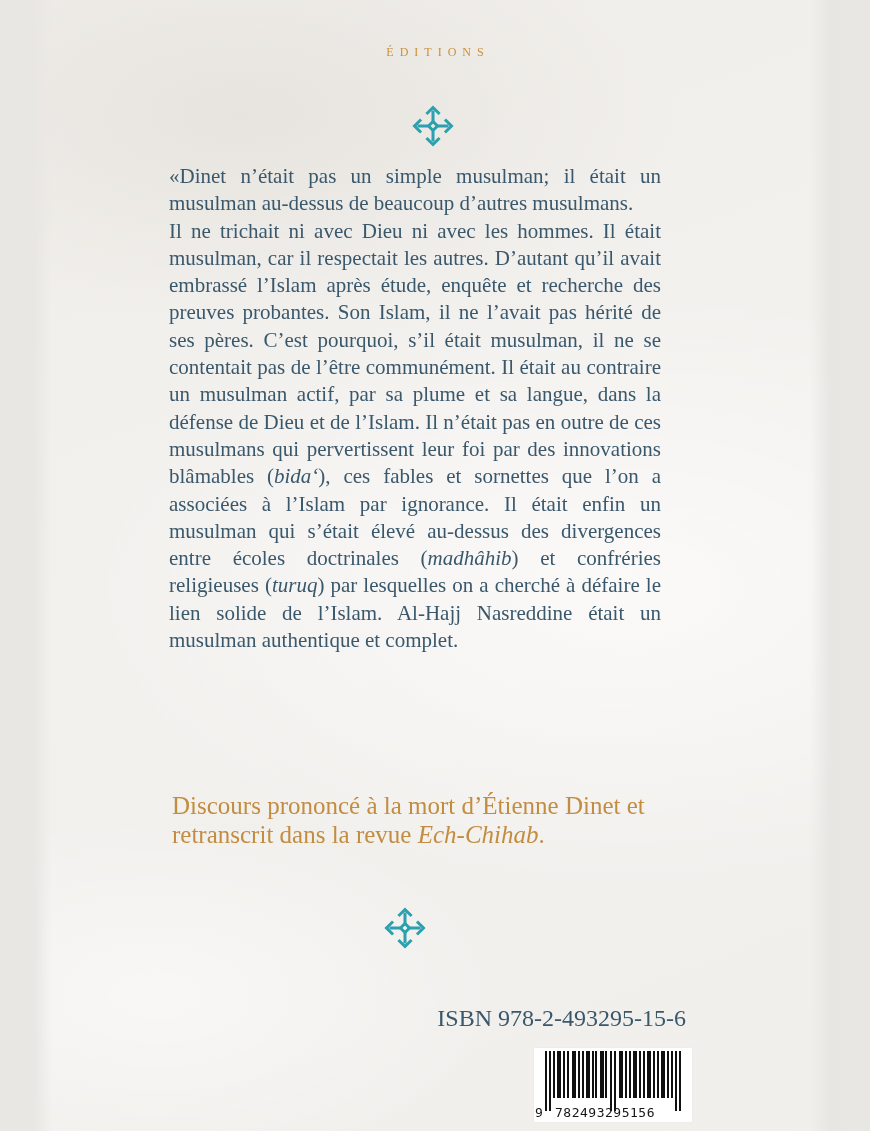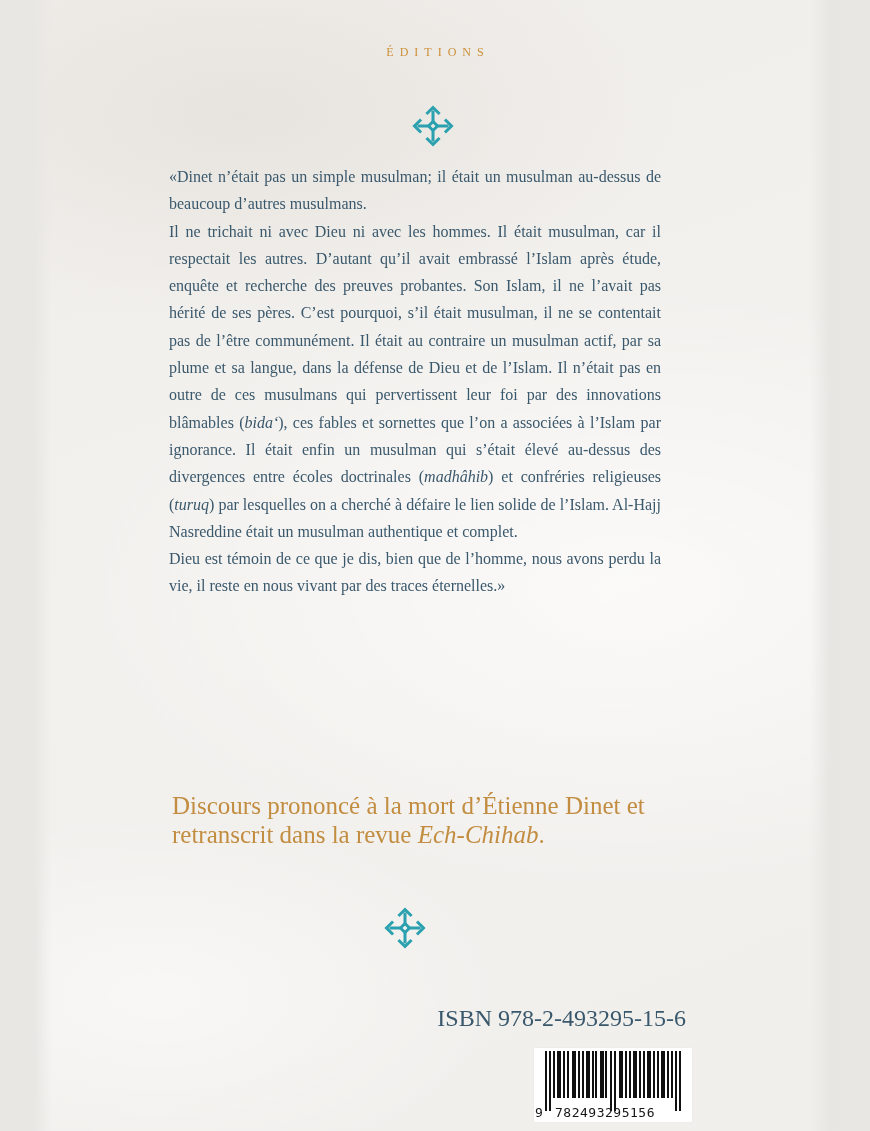--- a/index.html
+++ b/index.html
@@ -31,21 +31,21 @@
     text-indent:6px; 
   }
   .ornament{
     position:absolute;z-index:2;width:44px;height:46px;
     display:flex;align-items:center;justify-content:center;
   }
   .ornament.top{left:411px;top:103px;}
   .ornament.bottom{left:383px;top:905px;}
   .quote{
     position:absolute;left:169px;top:163px;width:492px;z-index:2;
-    color:#3a586c;font-size:16px;line-height:27.3px;text-align:justify;
+    color:#3a586c;font-size:21px;line-height:27.3px;text-align:justify;
   }
   .quote p{margin:0;}
   .attribution{
     position:absolute;left:172px;top:766px;width:500px;z-index:2;
     color:#c28d41;font-size:25px;line-height:29px;text-align:left;
   }
   .footer-text{
     position:absolute;right:184px;top:1008px;z-index:2;
     text-align:right;color:#3a586c;
   }
@@ -85,21 +85,20 @@
       <path d="M9 16.5 L3.5 22 L9 27.5"></path>
       <path d="M35 16.5 L40.5 22 L35 27.5"></path>
       <path d="M22 17.5 L26.5 22 L22 26.5 L17.5 22 Z"></path>
     </g>
   </svg>
 </div>
 
 <main class="quote">
   <p>«Dinet n’était pas un simple musulman; il était un musulman au-dessus de beaucoup d’autres musulmans.</p>
   <p>Il ne trichait ni avec Dieu ni avec les hommes. Il était musulman, car il respectait les autres. D’autant qu’il avait embrassé l’Islam après étude, enquête et recherche des preuves probantes. Son Islam, il ne l’avait pas hérité de ses pères. C’est pourquoi, s’il était musulman, il ne se contentait pas de l’être communément. Il était au contraire un musulman actif, par sa plume et sa langue, dans la défense de Dieu et de l’Islam. Il n’était pas en outre de ces musulmans qui pervertissent leur foi par des innovations blâmables (<i>bida‘</i>), ces fables et sornettes que l’on a associées à l’Islam par ignorance. Il était enfin un musulman qui s’était élevé au-dessus des divergences entre écoles doctrinales (<i>madhâhib</i>) et confréries religieuses (<i>turuq</i>) par lesquelles on a cherché à défaire le lien solide de l’Islam. Al-Hajj Nasreddine était un musulman authentique et complet.</p>
-  <p>Dieu est témoin de ce que je dis, bien que de l’homme, nous avons perdu la vie, il reste en nous vivant par des traces éternelles.»</p>
 </main>
 
 <p class="attribution">Discours prononcé à la mort d’Étienne Dinet et retranscrit dans la revue <i>Ech-Chihab</i>.</p>
 
 <div class="ornament bottom">
   <svg width="44" height="46" viewBox="0 0 44 44" aria-hidden="true">
     <g stroke="#2ba0af" stroke-width="3" fill="none" stroke-linecap="square">
       <path d="M22 8 L22 18 M22 26 L22 36 M8 22 L18 22 M26 22 L36 22"></path>
       <path d="M16.5 9 L22 3.5 L27.5 9"></path>
       <path d="M16.5 35 L22 40.5 L27.5 35"></path>

